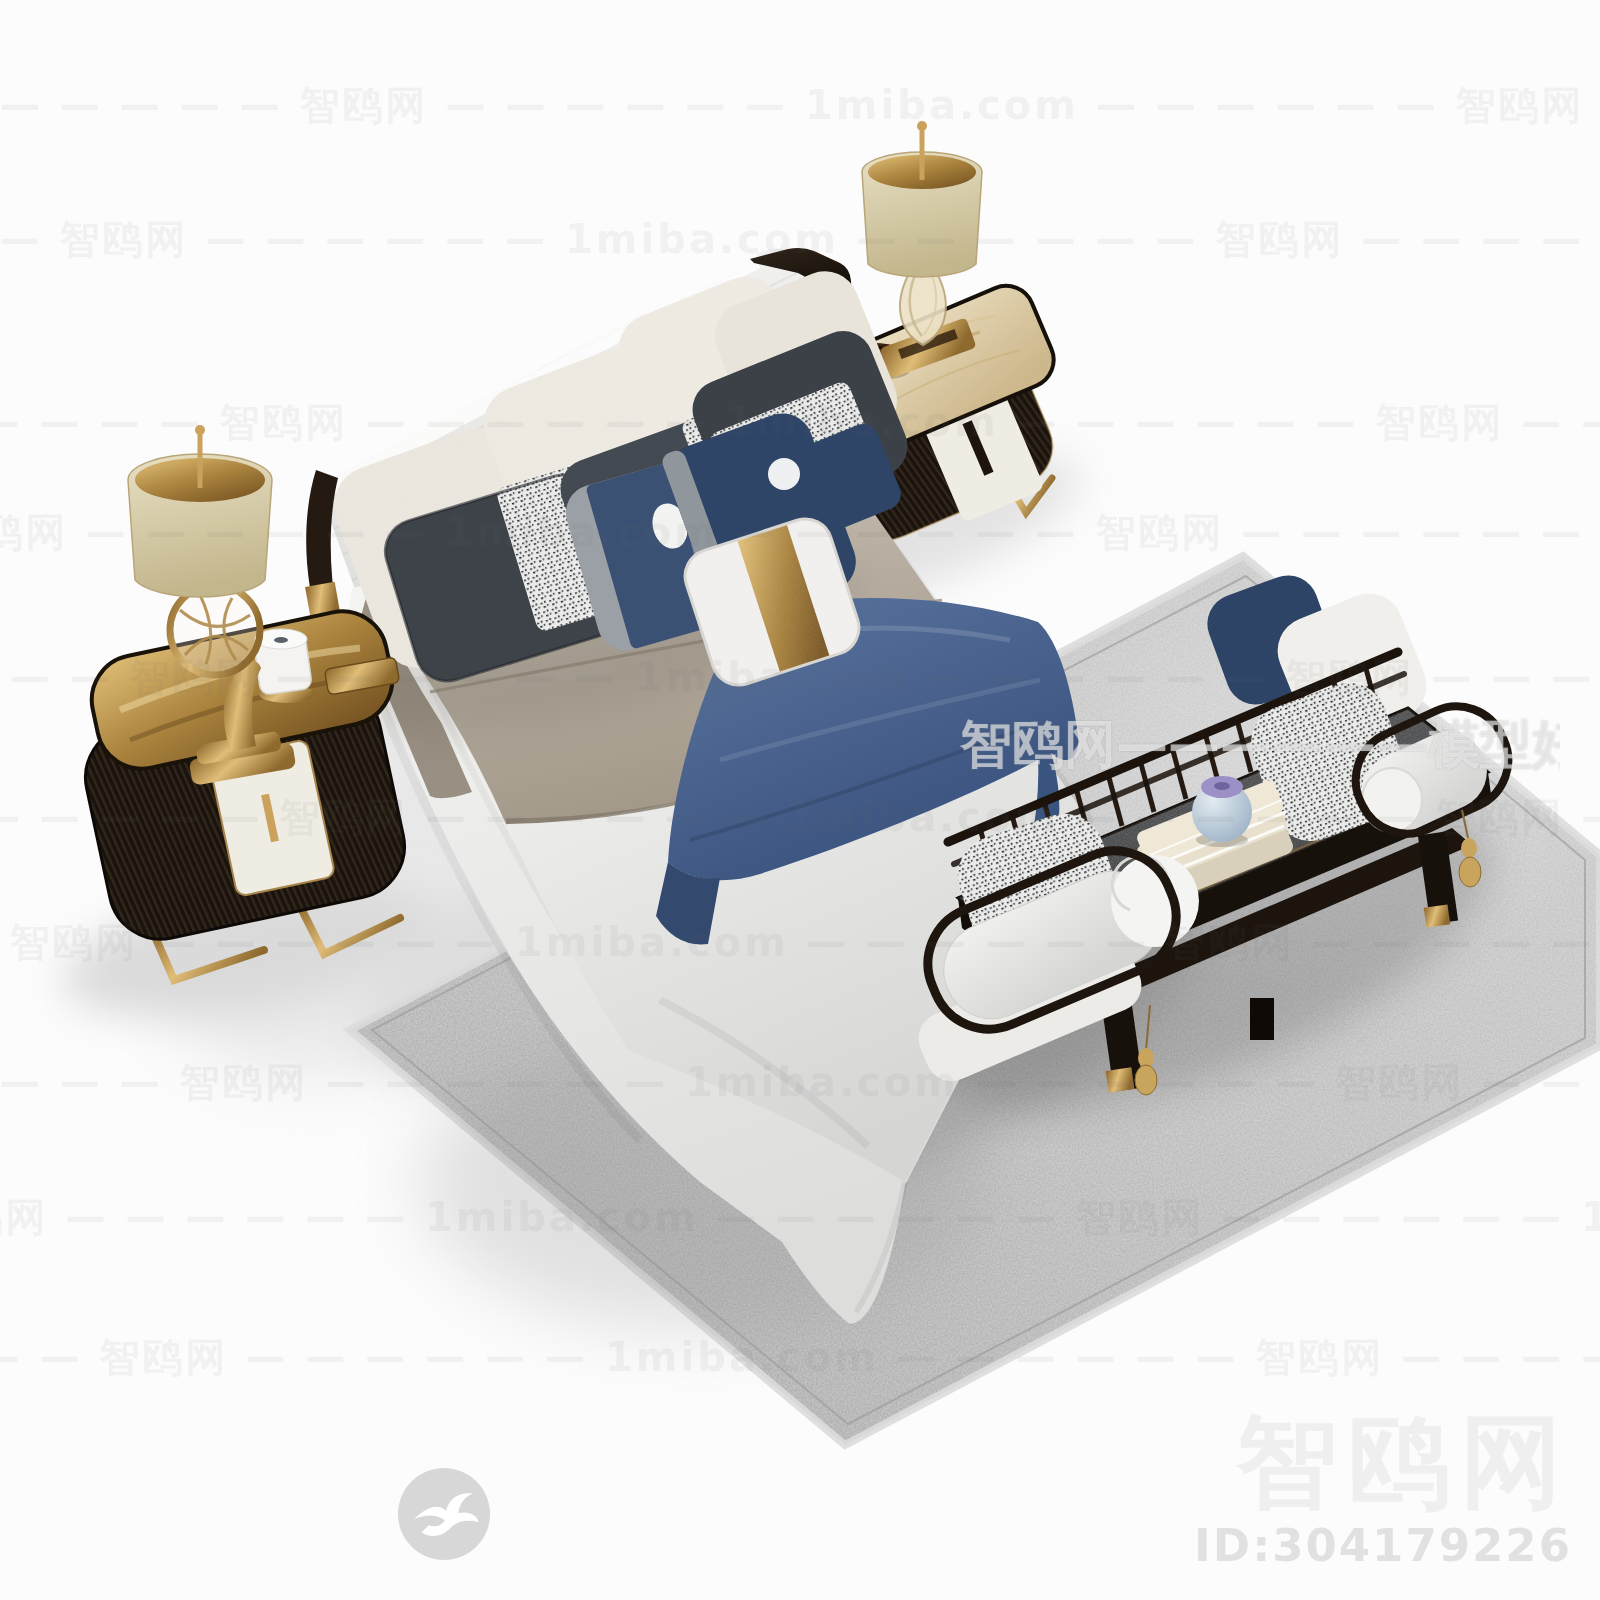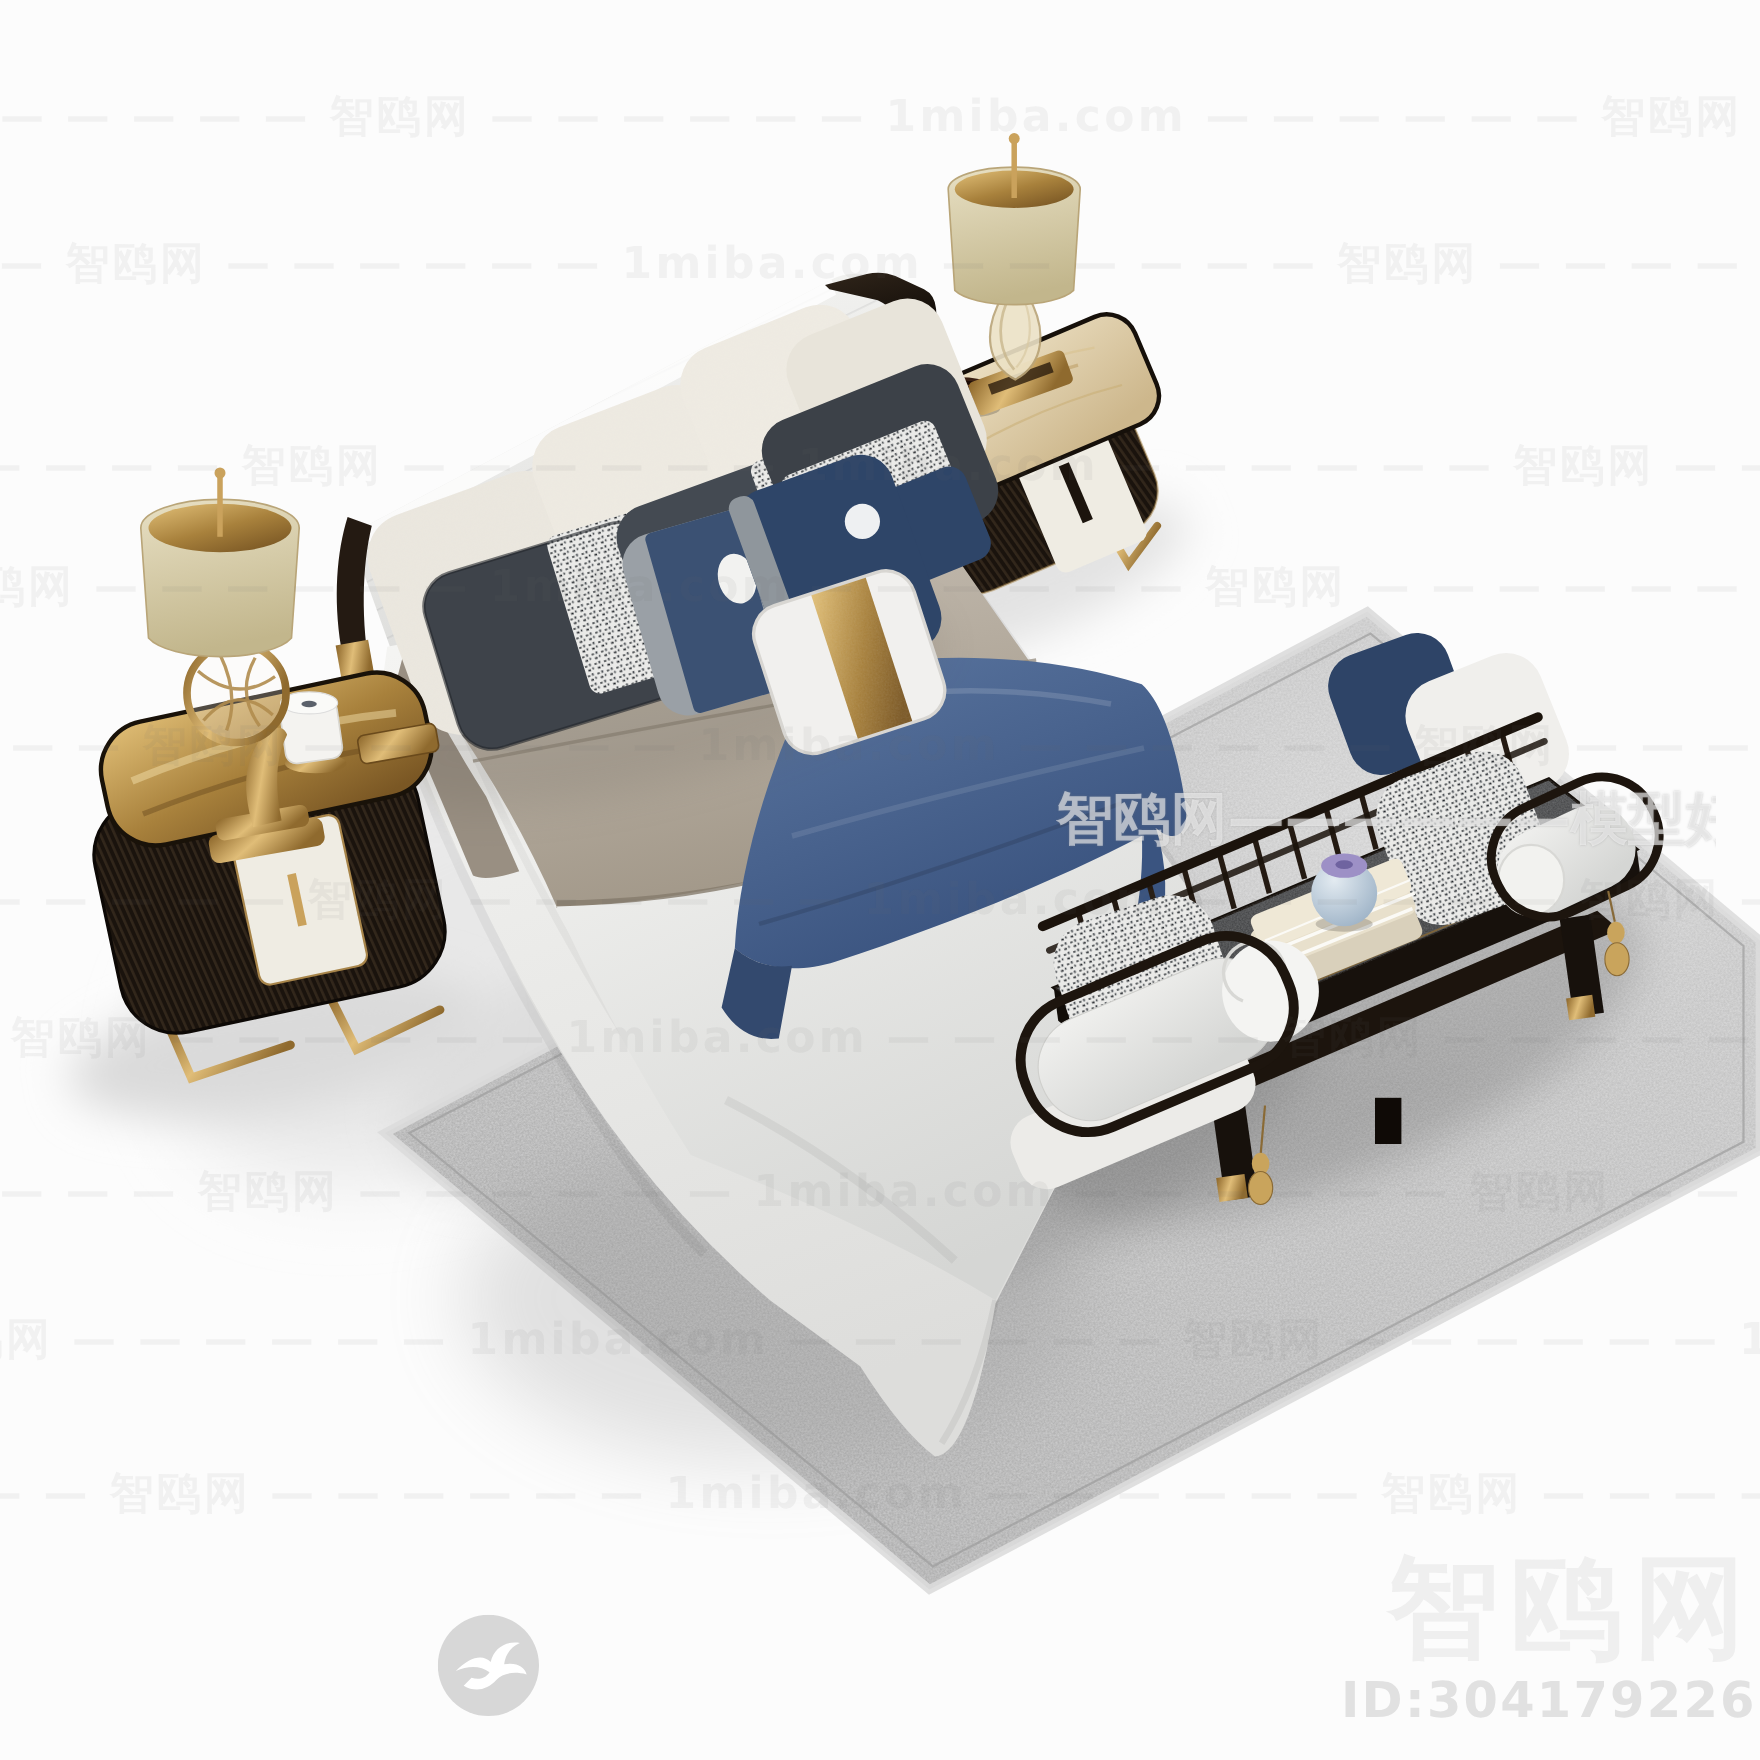--- a/index.html
+++ b/index.html
@@ -10,21 +10,21 @@
   .wm-layer{position:absolute;left:0;top:0;width:1600px;height:1600px;pointer-events:none;overflow:hidden;}
   .wm-row{position:absolute;white-space:nowrap;font-size:40px;letter-spacing:3px;
           color:rgba(110,110,110,0.075);font-weight:bold;}
   .wm-center{position:absolute;left:960px;top:710px;width:600px;overflow:hidden;white-space:nowrap;
              font-size:52px;font-weight:bold;color:rgba(255,255,255,0.55);
              text-shadow:0 0 2px rgba(130,130,130,0.45);}
   .wm-footer{position:absolute;left:398px;top:1468px;display:flex;align-items:center;gap:16px;}
   .wm-footer-logo{width:92px;height:92px;flex:0 0 auto;}
   .wm-footer-text{font-size:60px;font-weight:bold;letter-spacing:4px;color:rgba(140,140,140,0.16);
                   text-shadow:0 0 1px rgba(255,255,255,0.8);white-space:nowrap;}
-  .wm-corner{position:absolute;right:3px;bottom:28px;text-align:right;}
+  .wm-corner{position:absolute;right:28px;bottom:28px;text-align:right;}
   .wm-corner-logo{font-size:102px;font-weight:bold;letter-spacing:10px;line-height:1.0;
                   color:rgba(130,130,130,0.13);text-shadow:0 0 1px rgba(255,255,255,0.9);}
   .wm-corner-id{font-size:45px;font-weight:bold;letter-spacing:2px;margin-top:6px;
                 color:rgba(120,120,120,0.20);}
 </style>
 </head>
 <body>
 
 <div class="stage">
 

